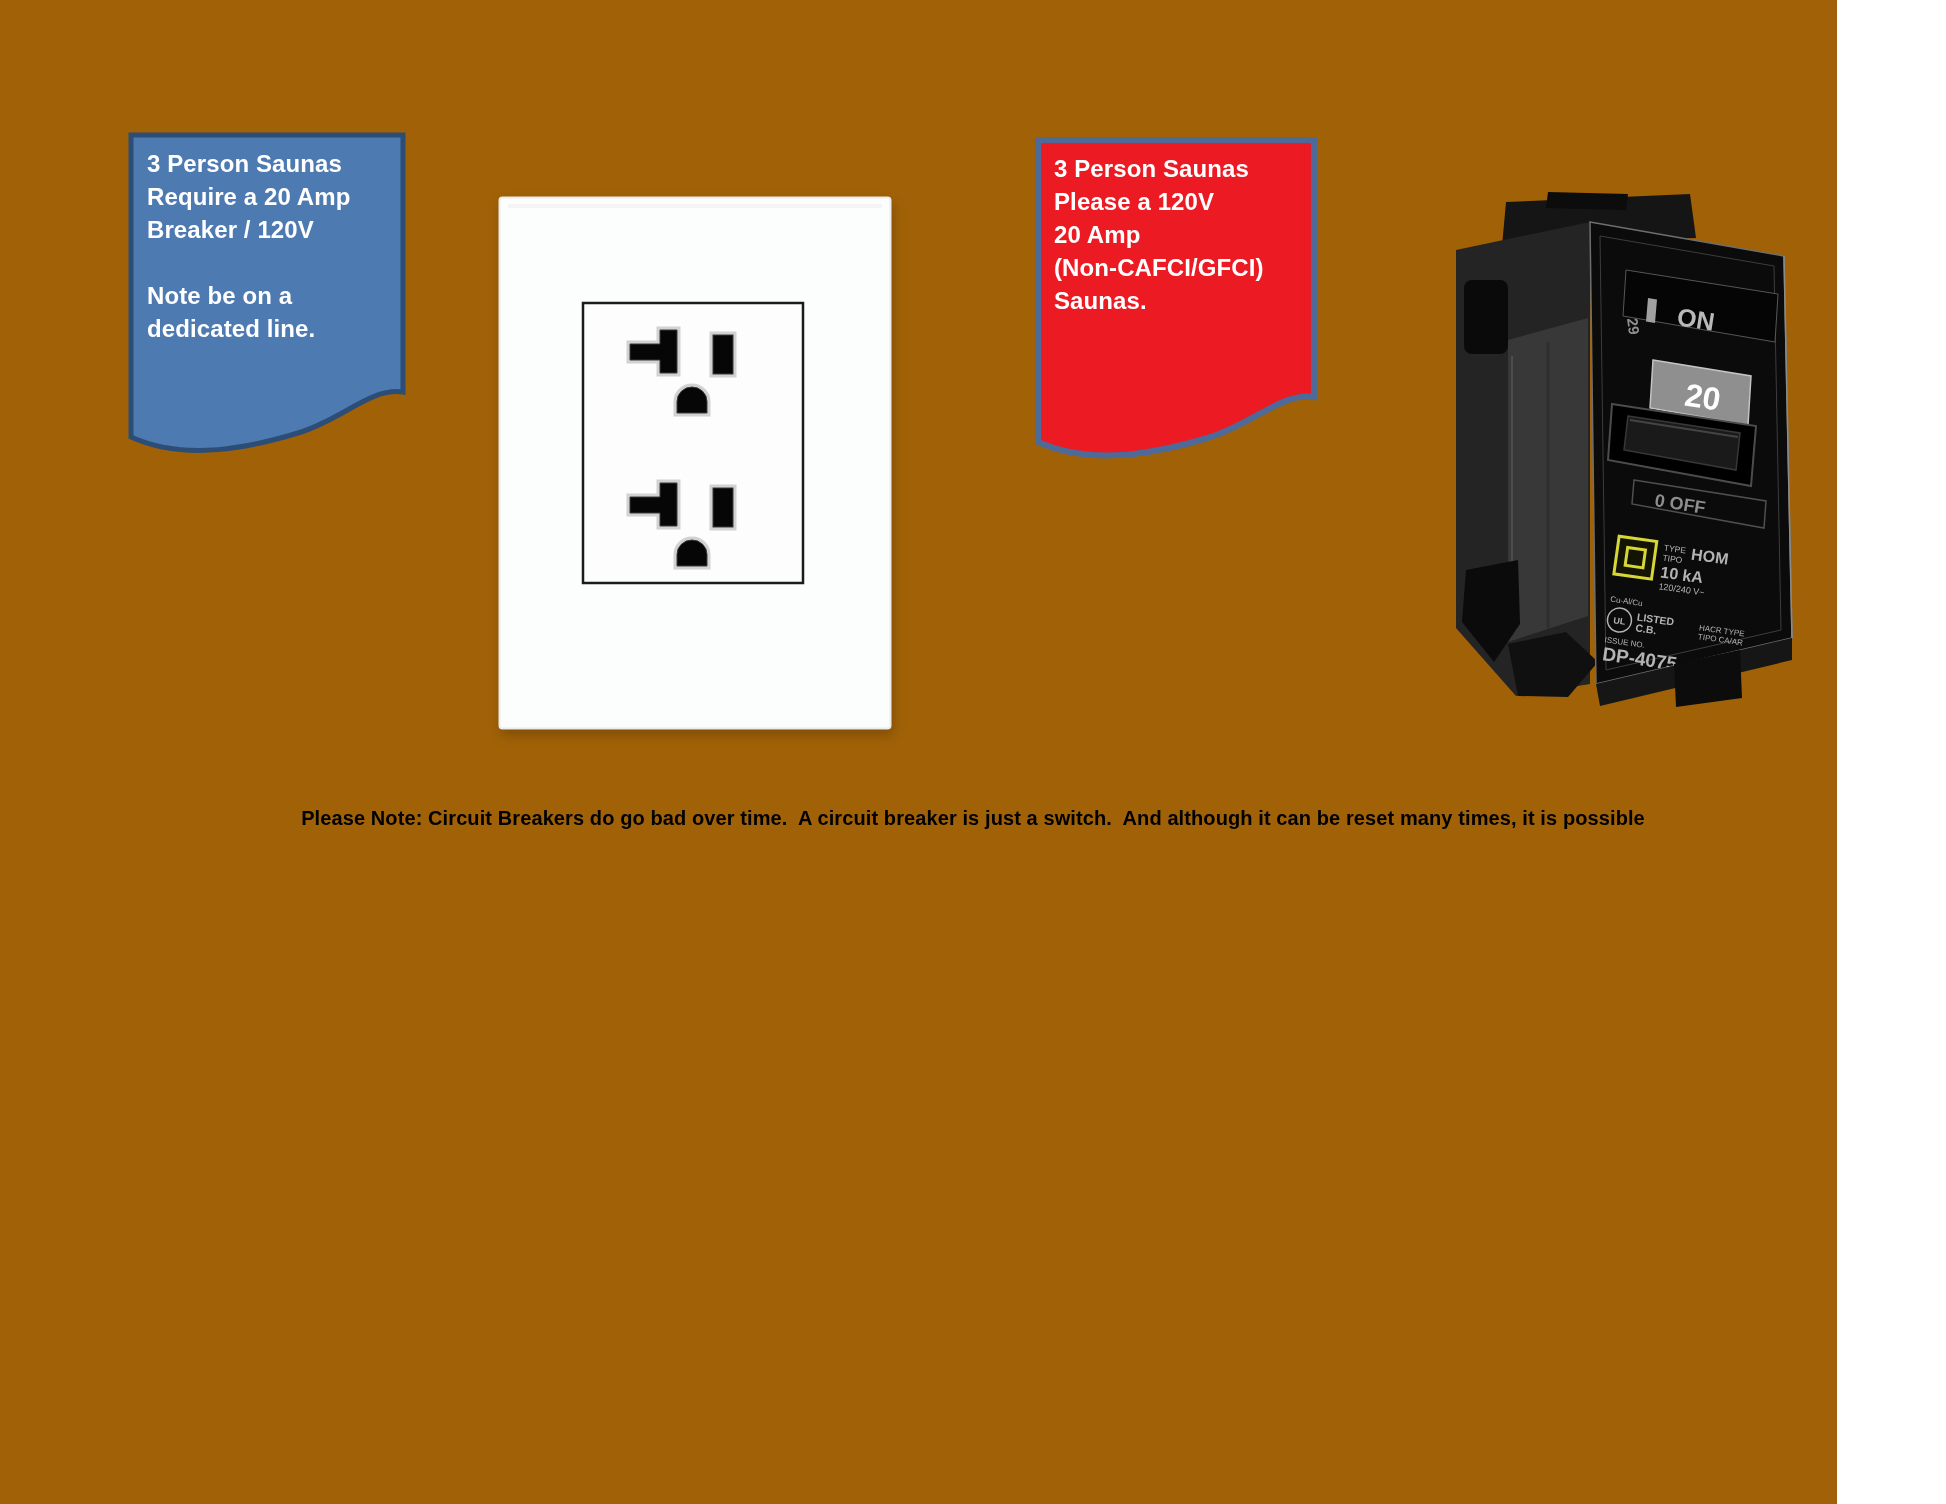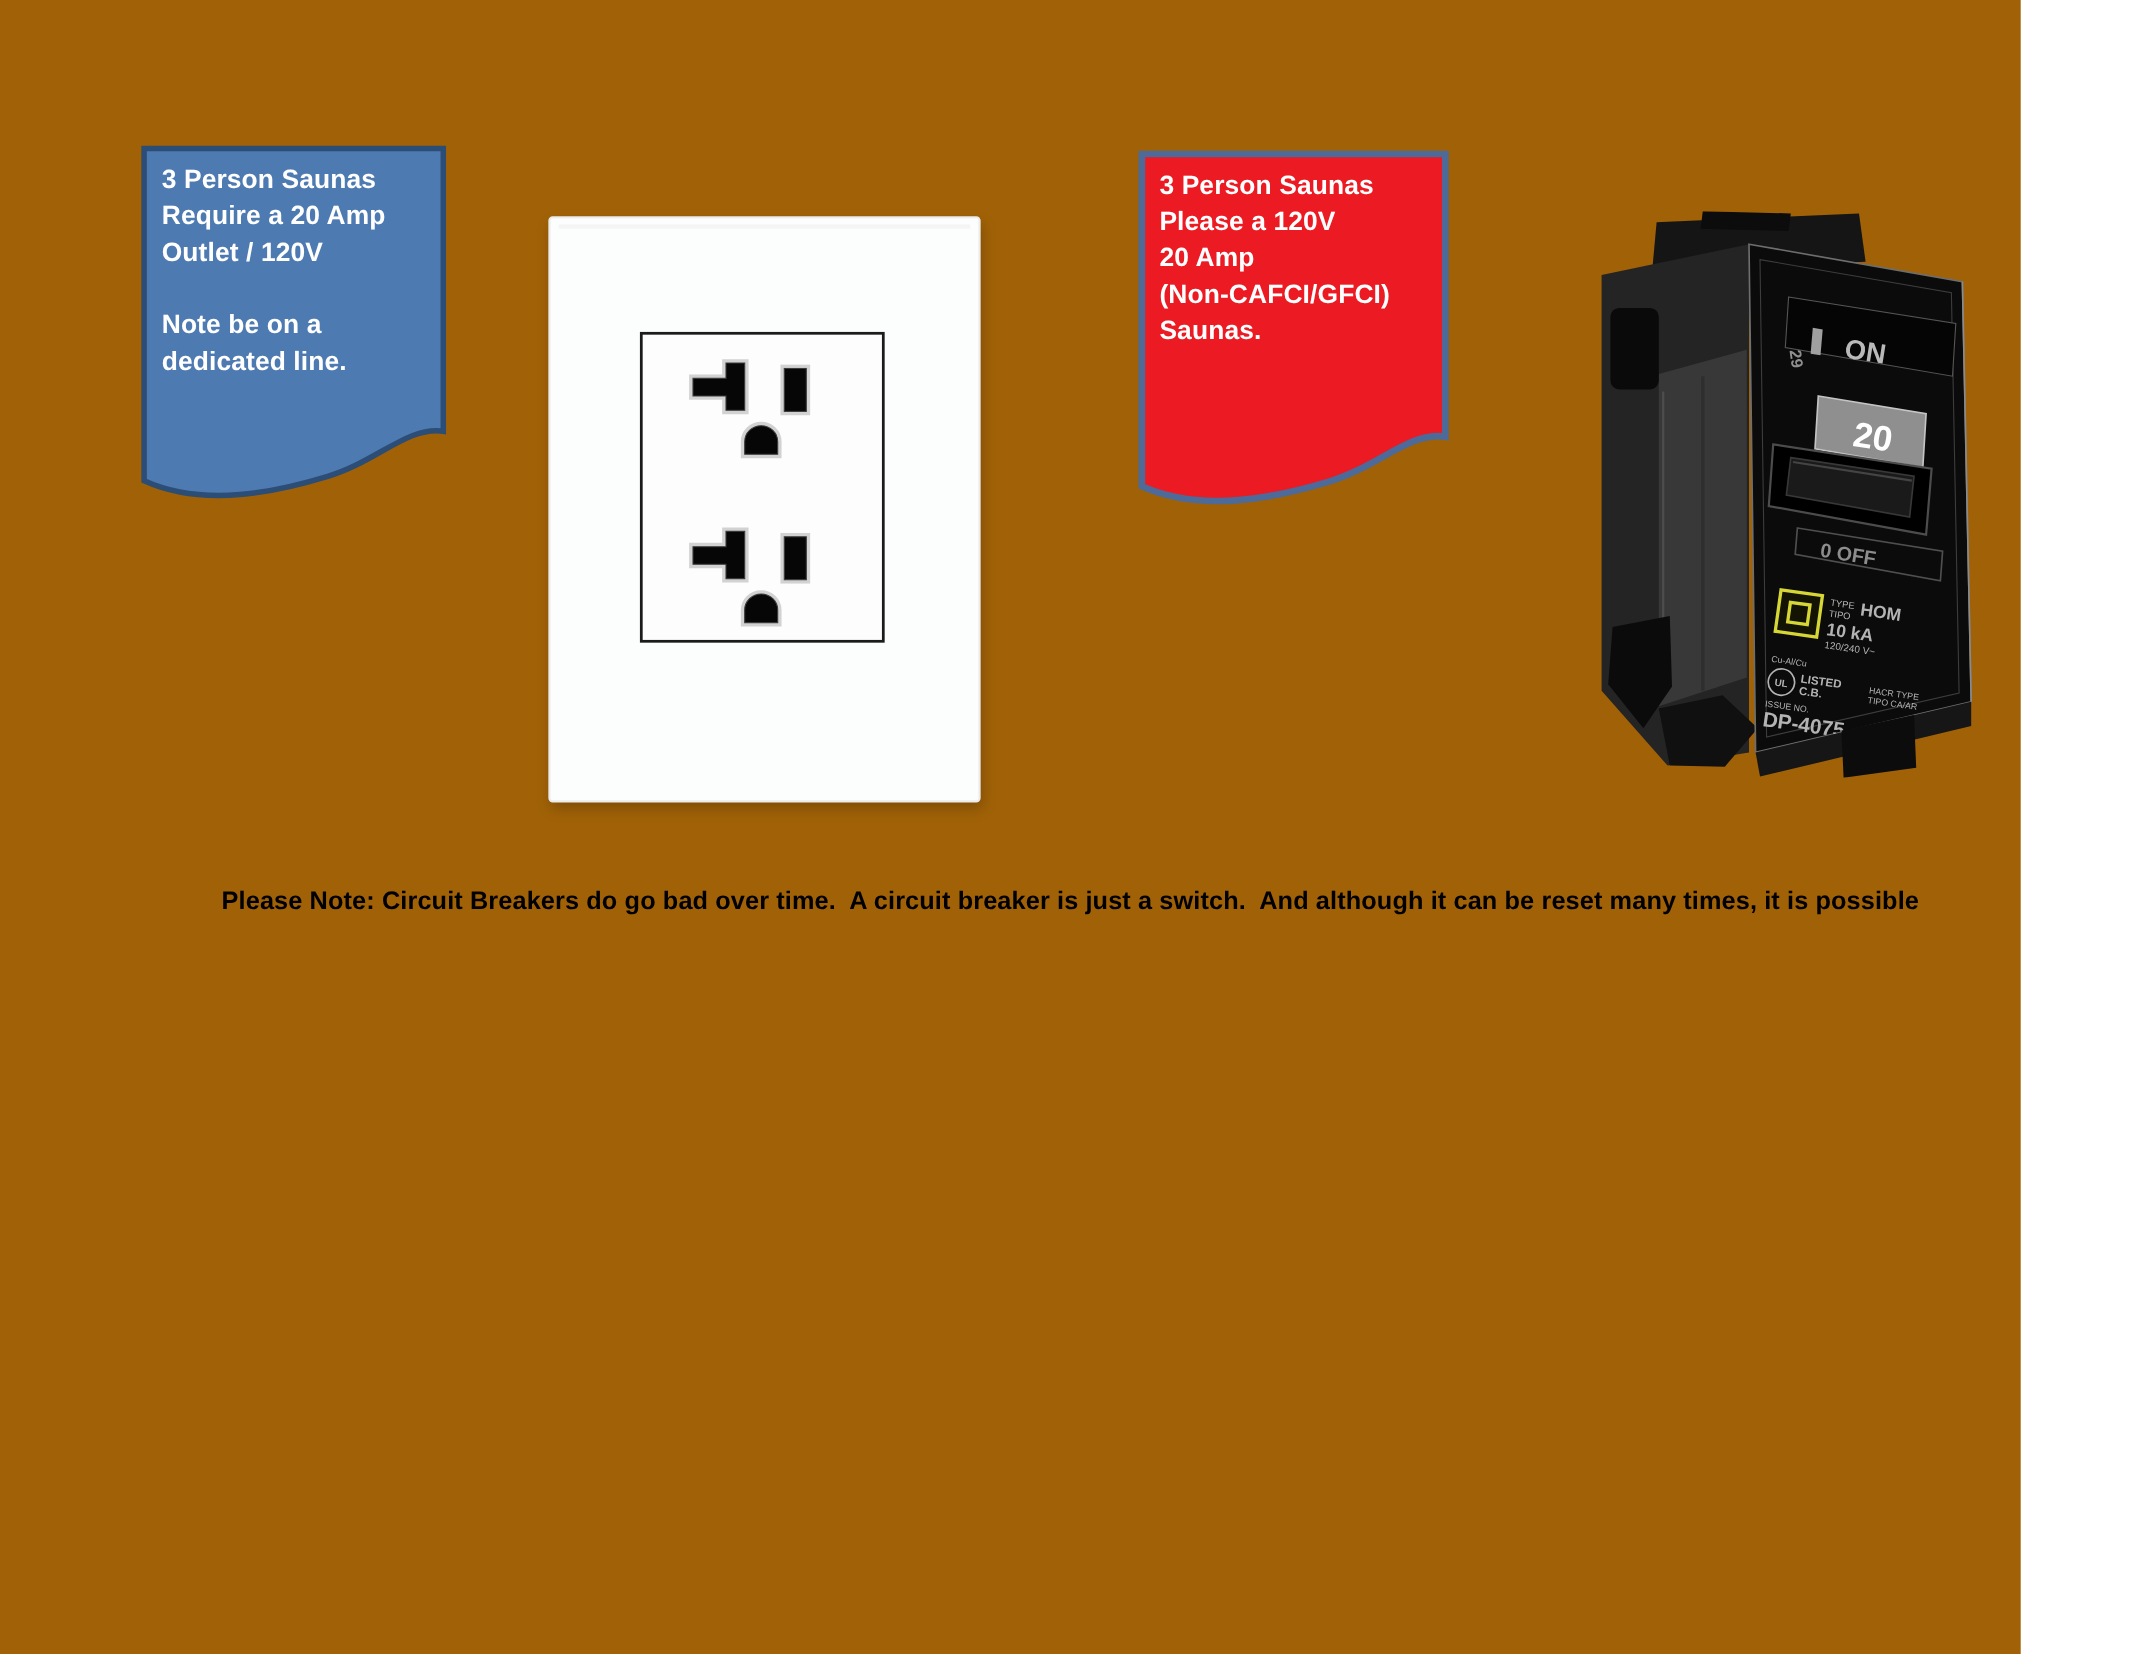--- a/index.html
+++ b/index.html
@@ -15,37 +15,37 @@
   .callout-text{
     position:absolute;left:19px;top:15px;right:10px;
     color:#ffffff;font-weight:bold;font-size:24px;line-height:33px;
     letter-spacing:0.1px;
   }
   .photo{position:absolute;}
   #outlet-photo svg{filter:drop-shadow(2px 6px 6px rgba(0,0,0,0.20));}
   .note{
     position:absolute;left:0;top:800px;width:1946px;
     text-align:center;color:#000000;font-weight:bold;
-    font-size:23px;line-height:37px;letter-spacing:0.1px;
+    font-size:20px;line-height:37px;letter-spacing:0.1px;
   }
   .tline{white-space:pre;}
 </style>
 </head>
 <body>
 
 <div id="canvas">
 
   <div class="callout" style="left:128px;top:132px;width:278px;height:330px;">
     <svg viewBox="0 0 278 330" preserveAspectRatio="none">
       <path d="M3,3 L275,3 L275,260 C243,255 214,288 170,301 C124,315 58,330 3,305 Z" stroke-width="5" fill="#4e7ab2" stroke="#2c4d76"></path>
     </svg>
     <div class="callout-text">
         <div class="tline">3 Person Saunas</div>
         <div class="tline">Require a 20 Amp</div>
-        <div class="tline">Outlet / 120V</div>
+        <div class="tline">Breaker / 120V</div>
         <div class="tline">&nbsp;</div>
         <div class="tline">Note be on a</div>
         <div class="tline">dedicated line.</div>
       </div>
   </div>
 
   <div class="photo" id="outlet-photo" style="left:498px;top:196px;width:394px;height:534px;">
     <svg viewBox="0 0 394 534" width="394" height="534">
 
       <rect x="1.5" y="1.5" width="391" height="531" rx="3" fill="#fcfdfd" stroke="#ececec" stroke-width="2"></rect>

